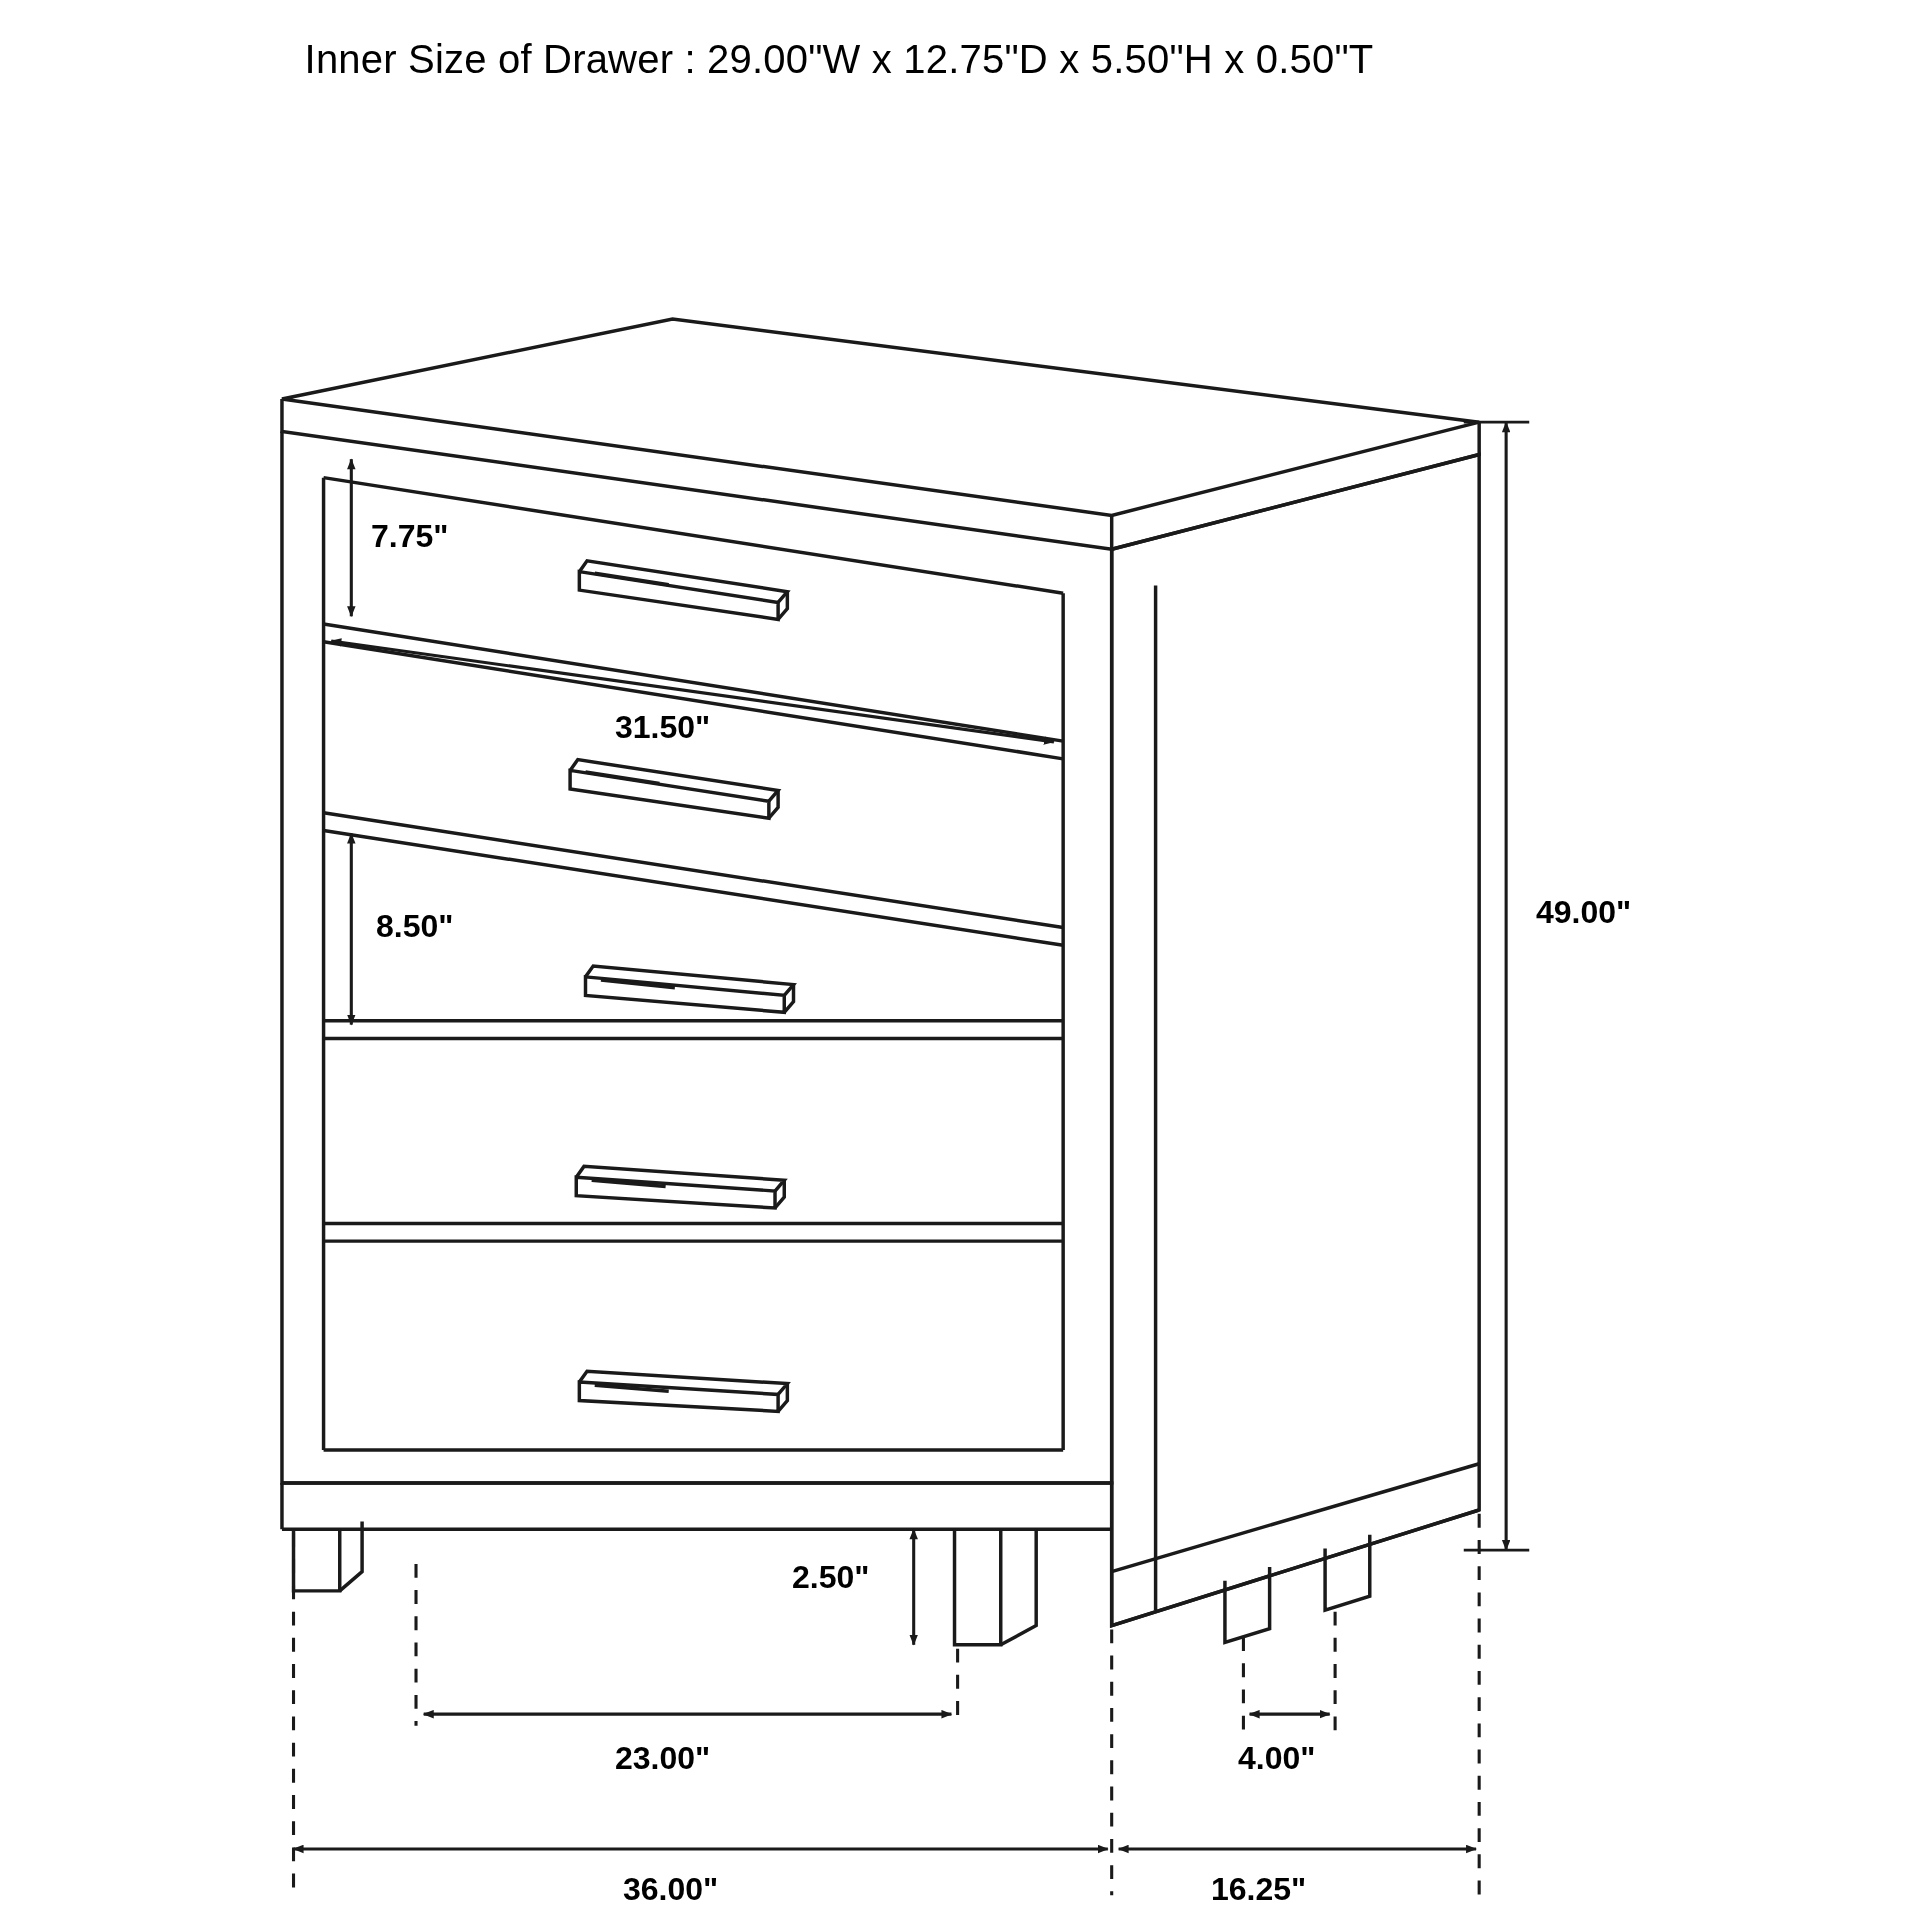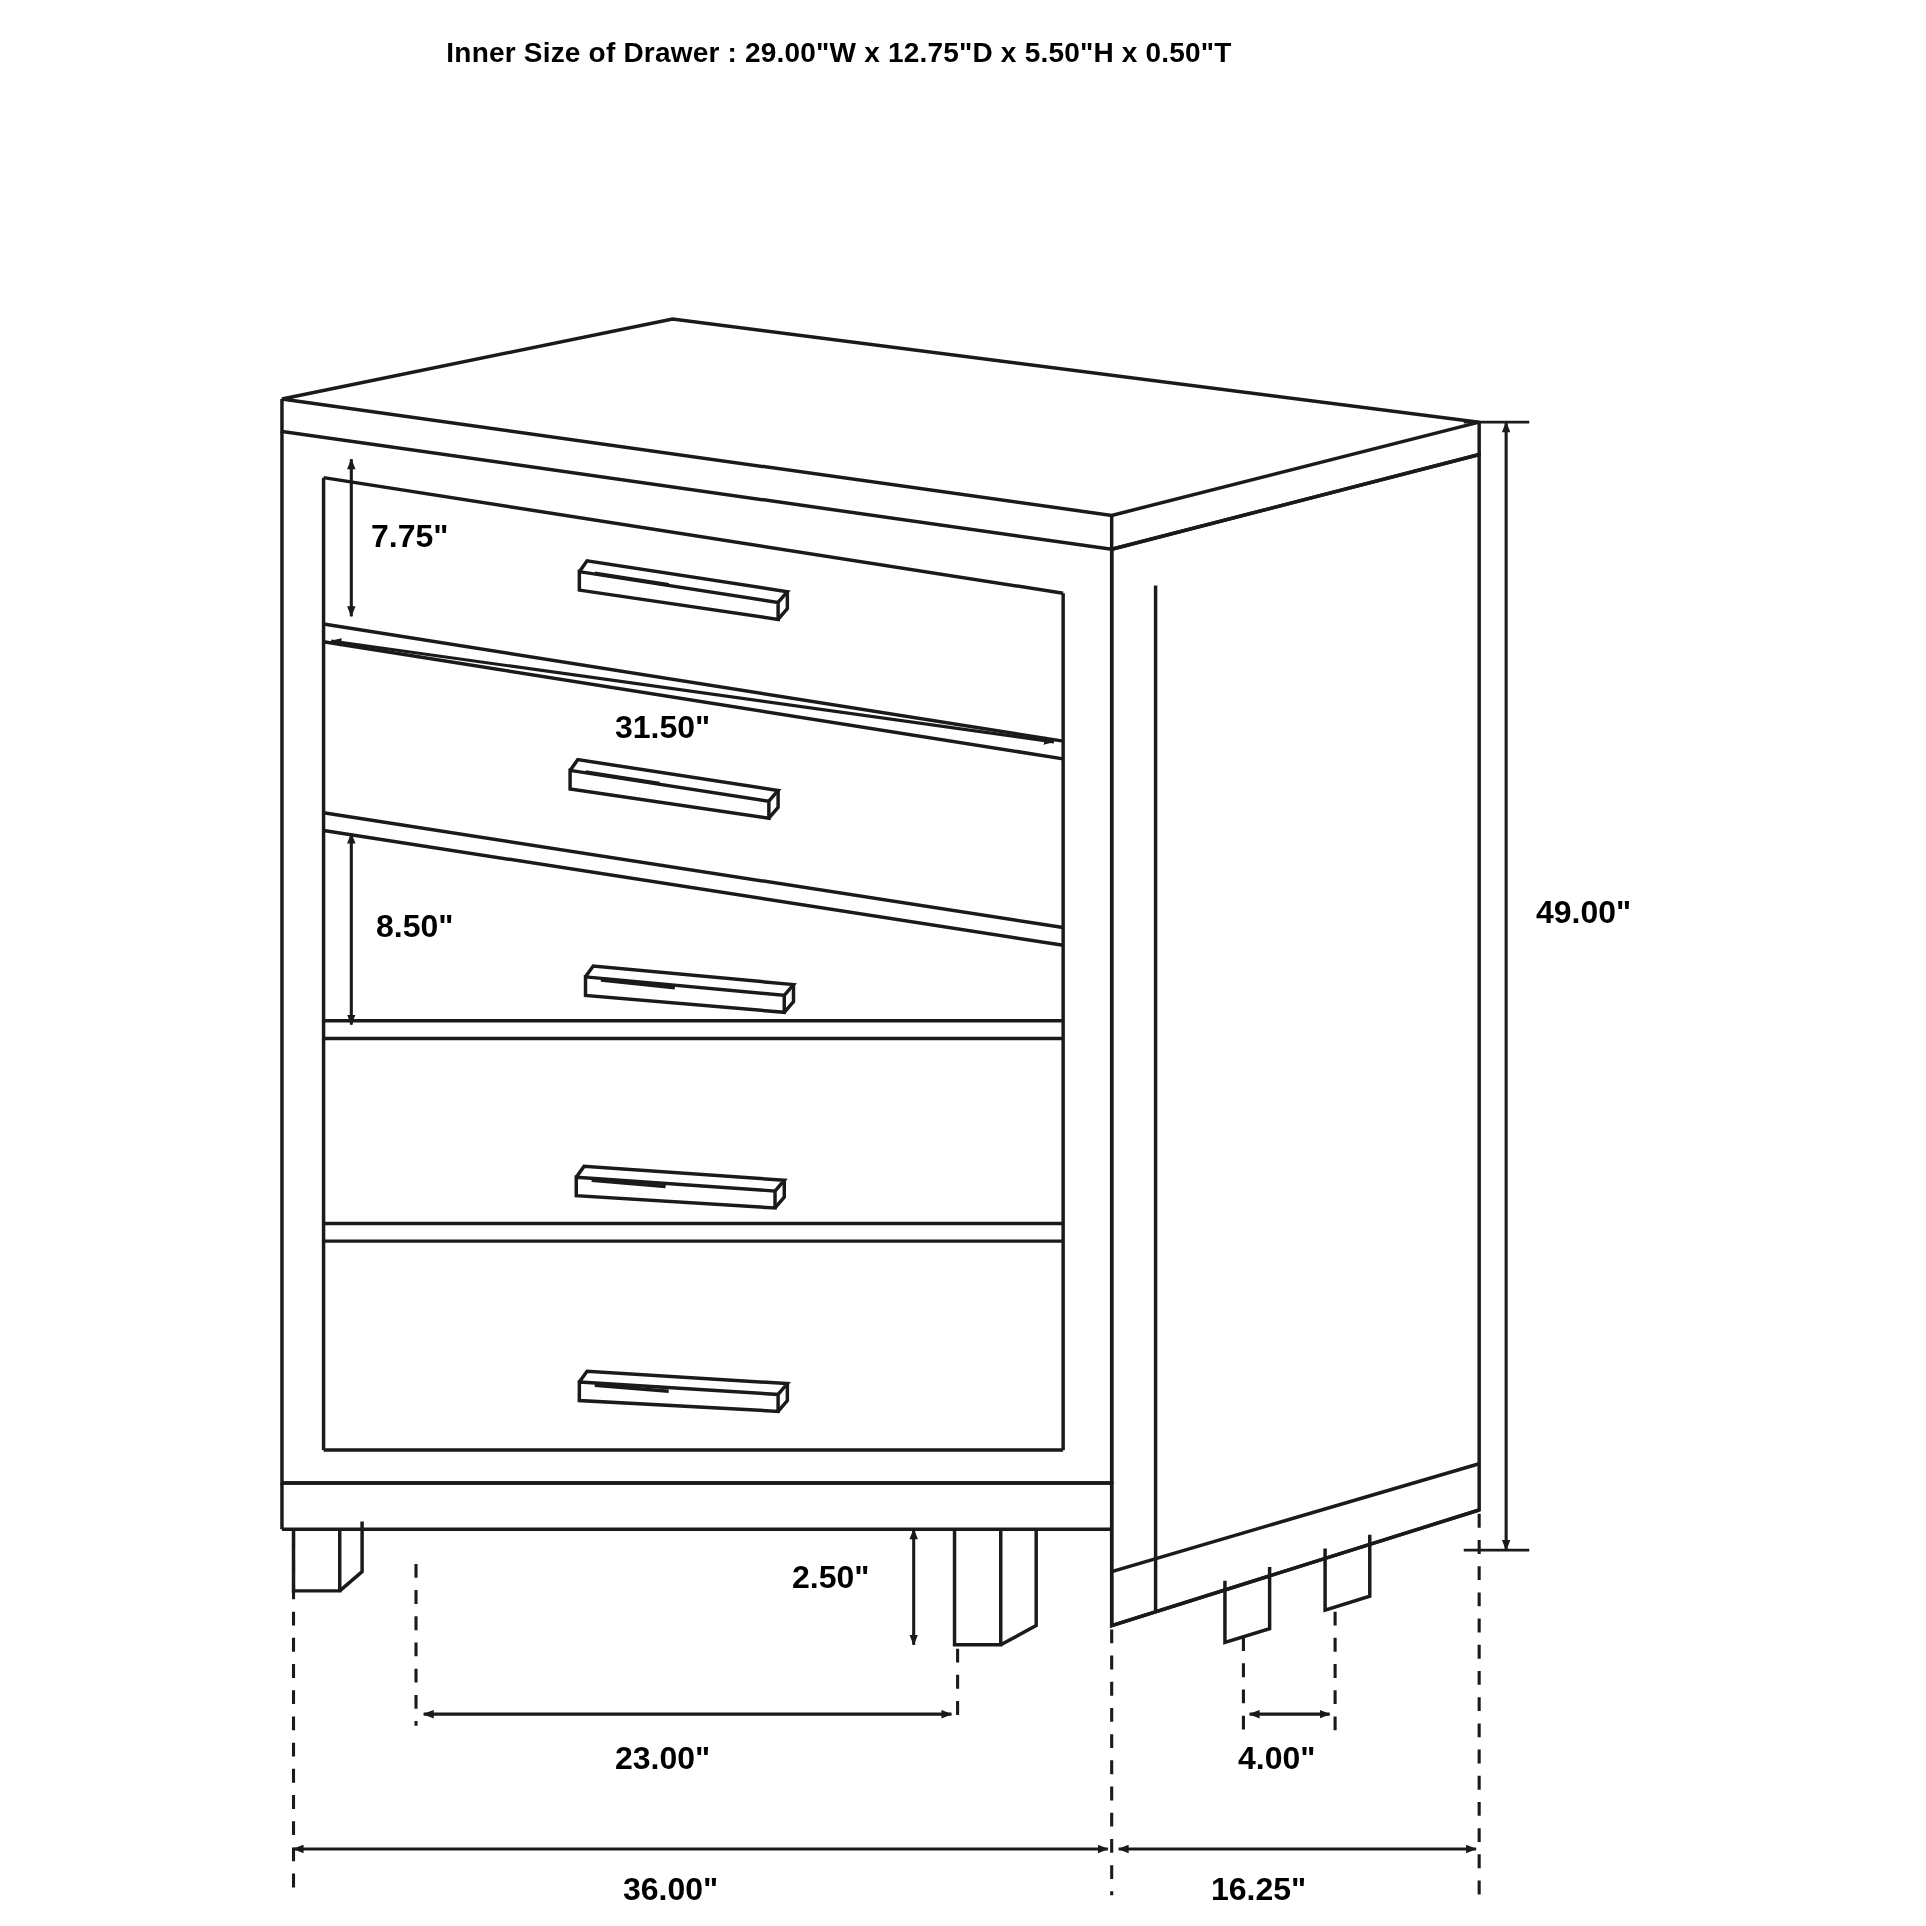--- a/index.html
+++ b/index.html
@@ -19,22 +19,22 @@
     position: relative;
     width: 1926px;
     height: 1926px;
   }
   #title {
     position: absolute;
     top: 37px;
     left: 0;
     width: 1678px;
     text-align: center;
-    font-size: 28px;
-    font-weight: bold;
+    font-size: 40px;
+    font-weight: normal;
     letter-spacing: 0.2px;
     white-space: nowrap;
   }
   svg#drawing {
     position: absolute;
     top: 0;
     left: 0;
     width: 1926px;
     height: 1926px;
   }

